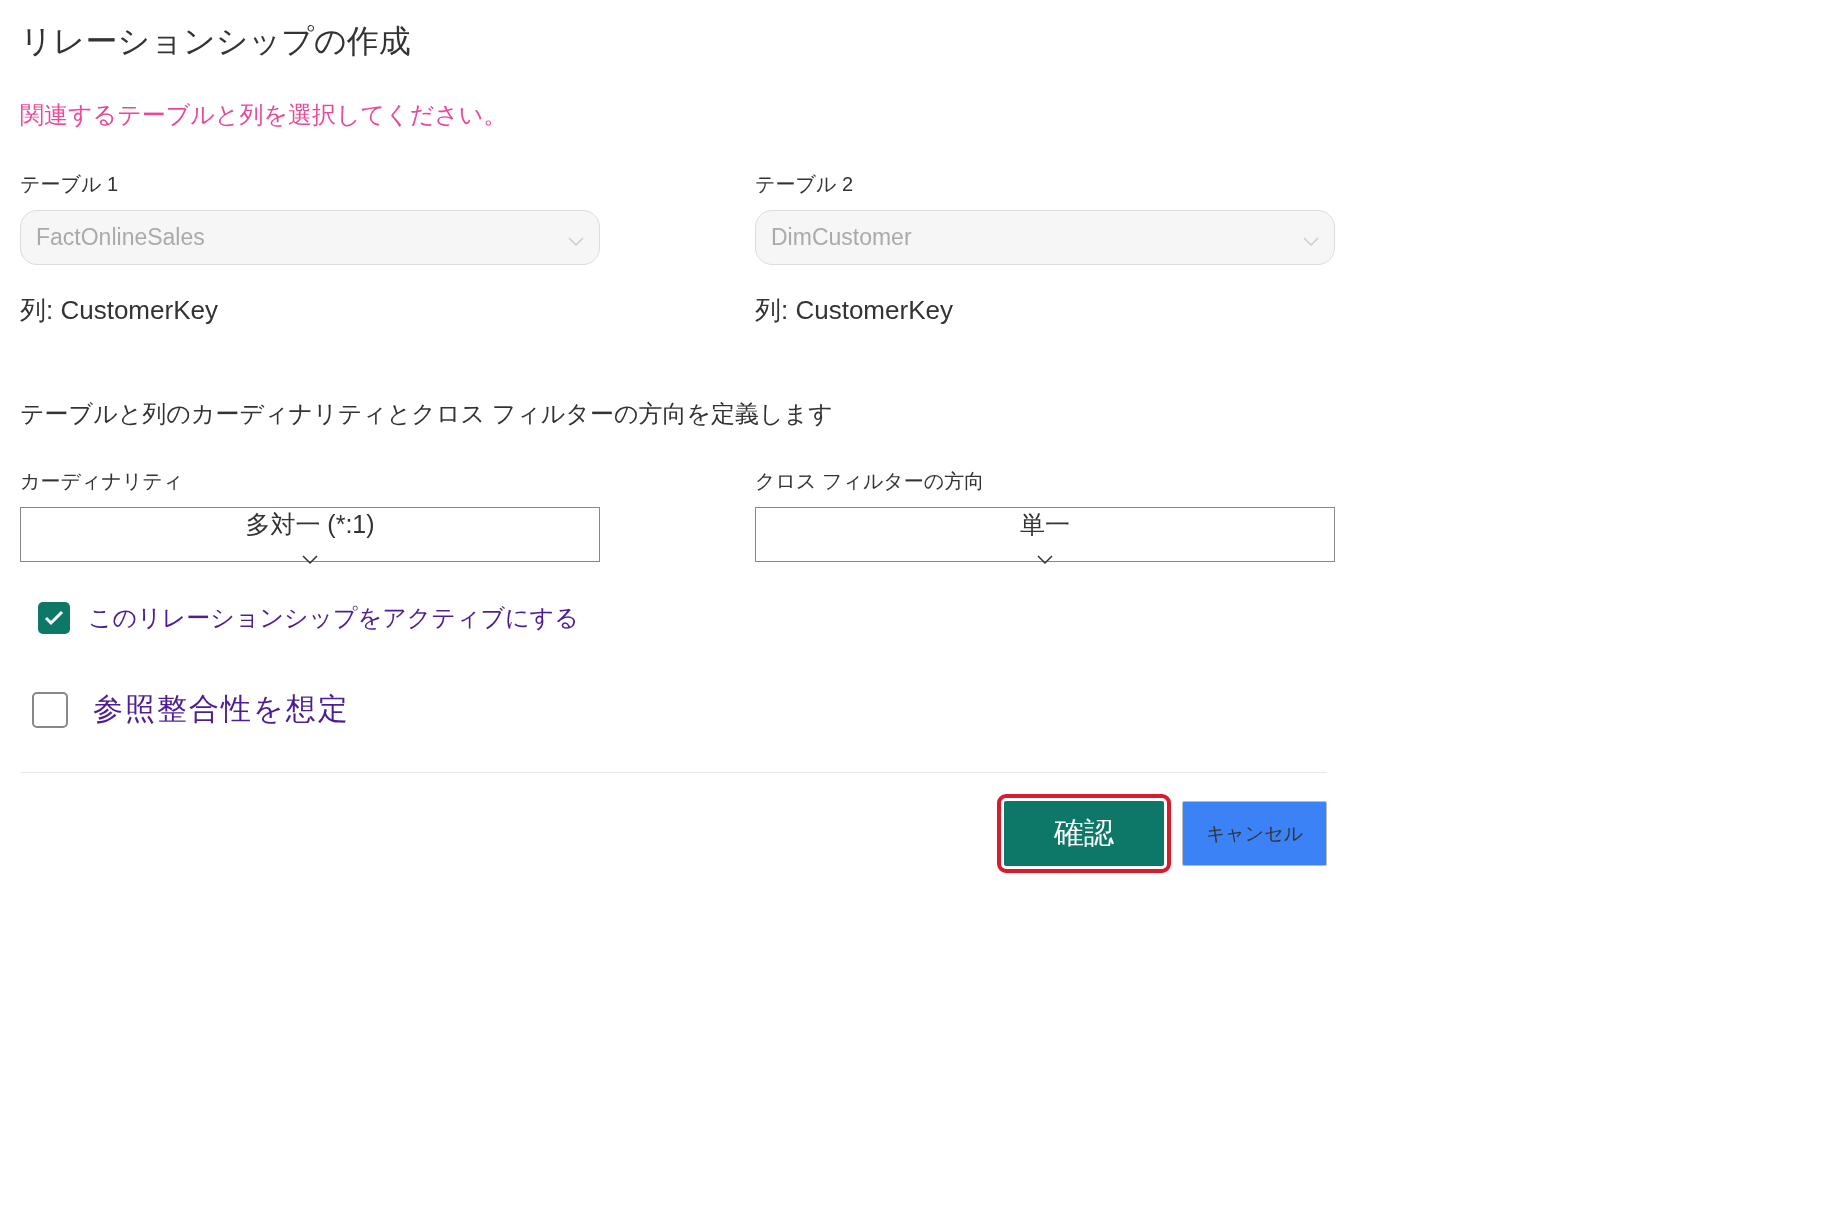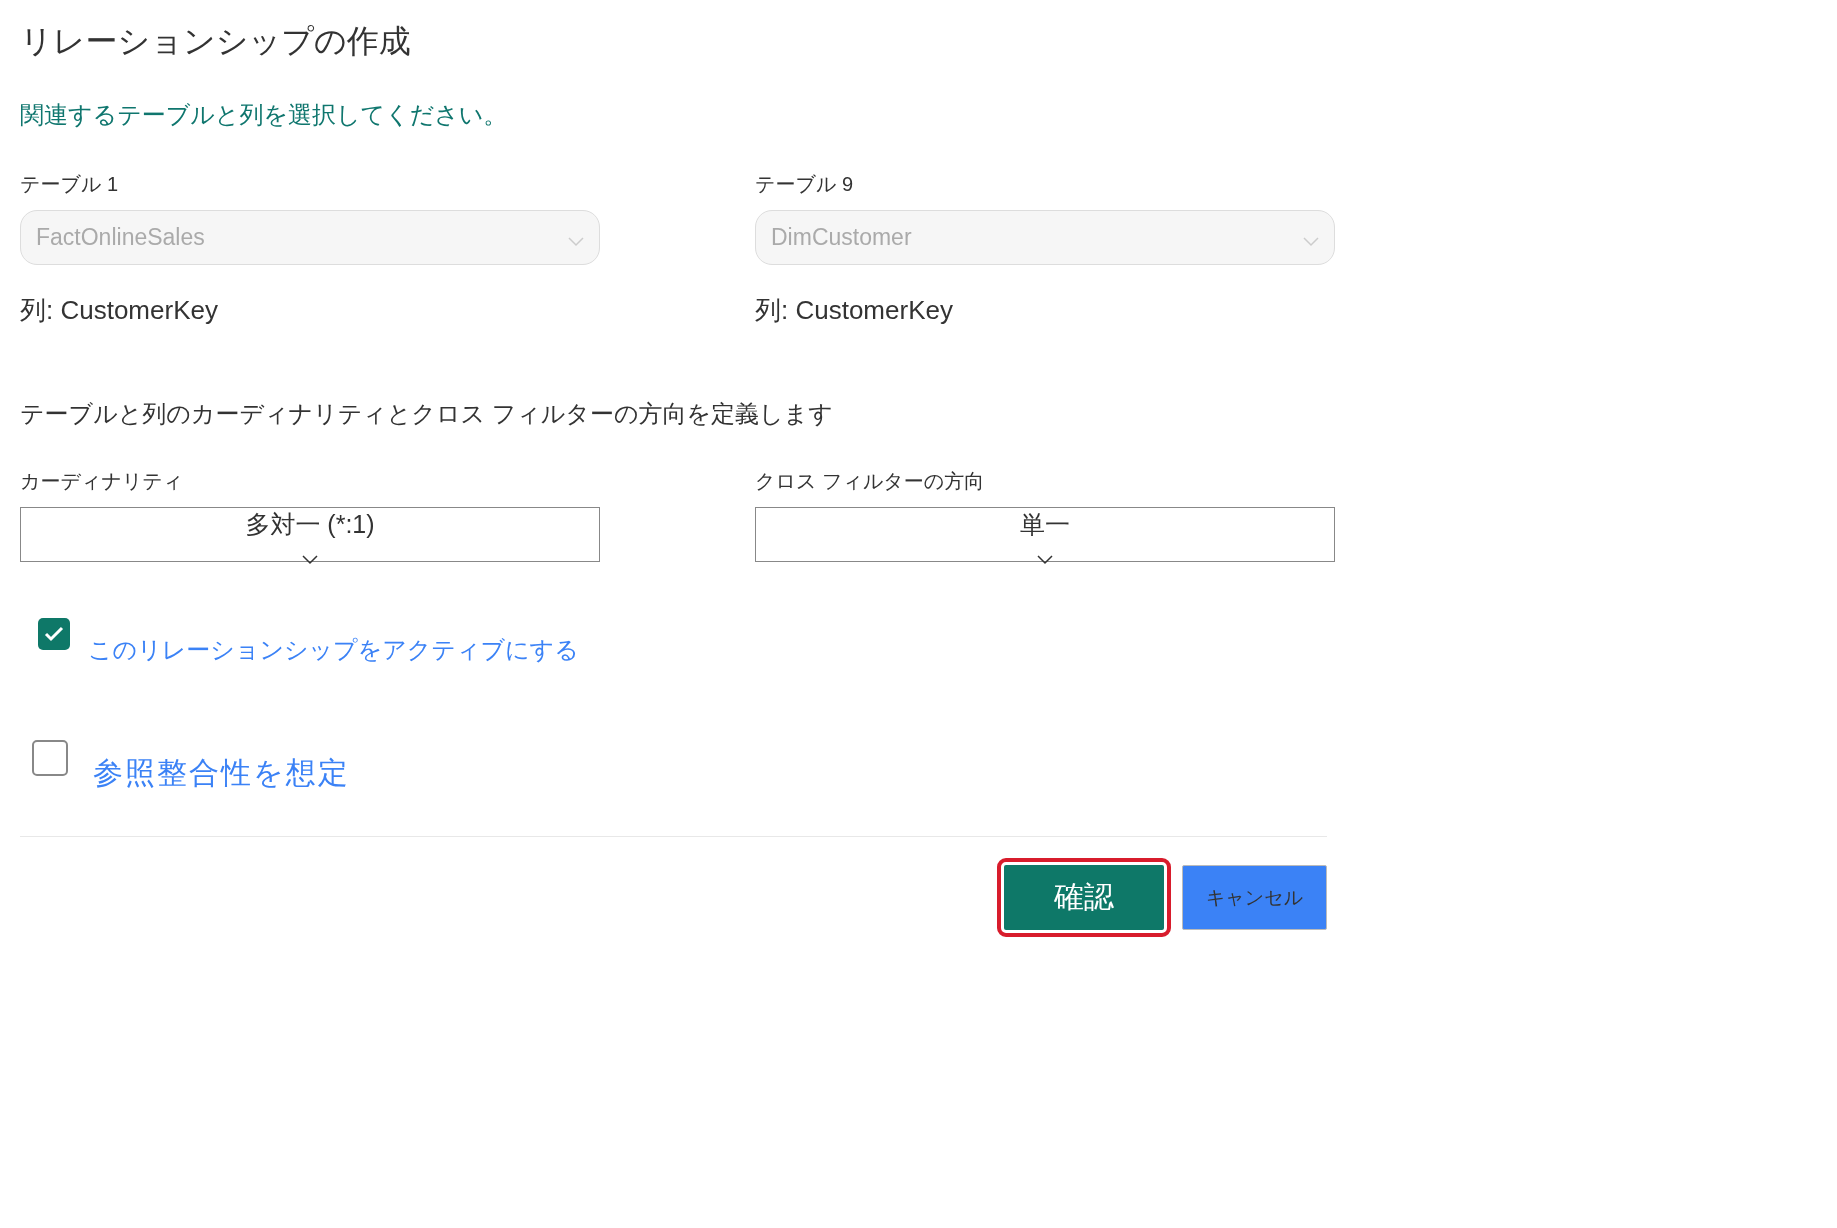--- a/index.html
+++ b/index.html
@@ -16,21 +16,21 @@
     }
     .dialog-title {
       font-size: 32px;
       font-weight: 400;
       color: #333333;
       margin-bottom: 35px;
     }
     .dialog-subtitle {
       font-size: 24px;
       font-weight: 400;
-      color: #0f766e;
+      color: #ec4899;
       margin-bottom: 40px;
     }
     .tables-row {
       display: flex;
       gap: 155px;
       margin-bottom: 19px;
     }
     .table-col {
       width: 580px;
     }
@@ -122,22 +122,21 @@
     .checkbox.unchecked {
       background: #ffffff;
       border: 2px solid #888888;
     }
     .checkbox-row.large .checkbox {
       width: 36px;
       height: 36px;
     }
     .checkbox-label {
       font-size: 24px;
-      color: #3b82f6;
-      margin-top: 32px;
+      color: #4c1d95;
     }
     .checkbox-row.large .checkbox-label {
       font-size: 30px;
       letter-spacing: 2px;
     }
     .checkbox-row.large {
       margin-top: 55px;
       gap: 25px;
       padding-left: 12px;
     }
@@ -194,21 +193,21 @@
       <span class="chevron-icon">
         <svg viewBox="0 0 16 10">
             <path d="M1 1 L8 8 L15 1" stroke="#cccccc" stroke-width="1.5" fill="none"></path>
           </svg>
       </span>
     </div>
     <span class="column-label">列: CustomerKey</span>
   </div>
 
   <div class="table-col">
-    <span class="field-label">テーブル 9</span>
+    <span class="field-label">テーブル 2</span>
     <div class="dropdown disabled">
       <span class="dropdown-value">DimCustomer</span>
       <span class="chevron-icon">
         <svg viewBox="0 0 16 10">
             <path d="M1 1 L8 8 L15 1" stroke="#cccccc" stroke-width="1.5" fill="none"></path>
           </svg>
       </span>
     </div>
     <span class="column-label">列: CustomerKey</span>
   </div>

